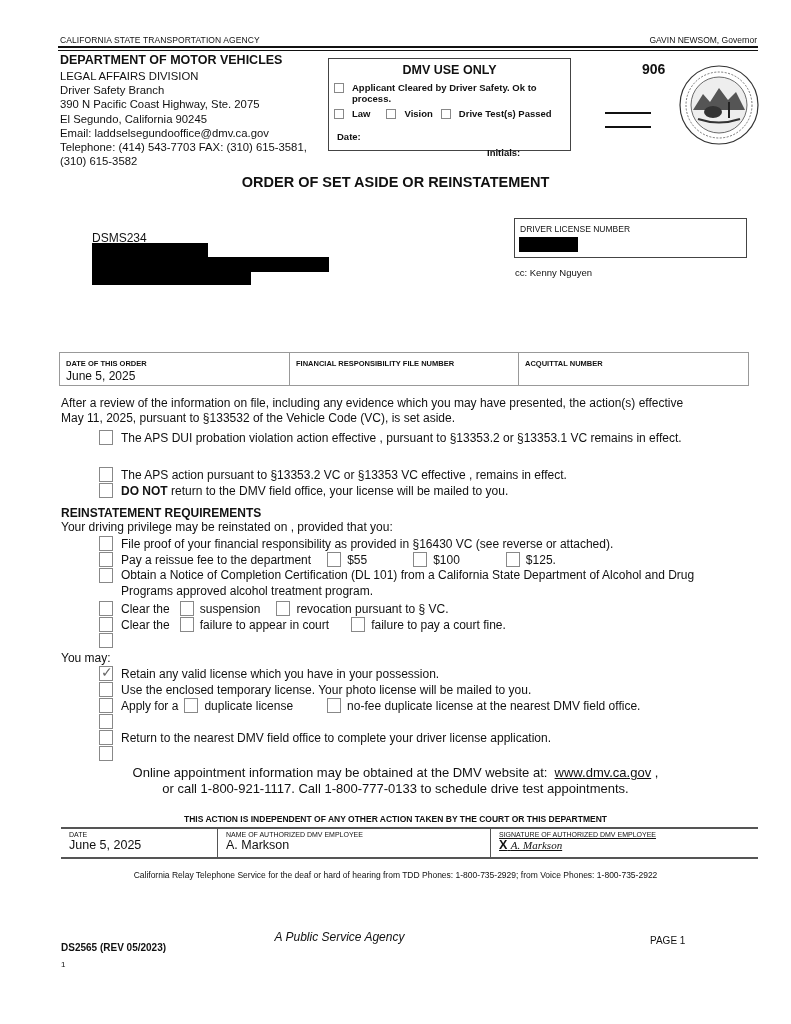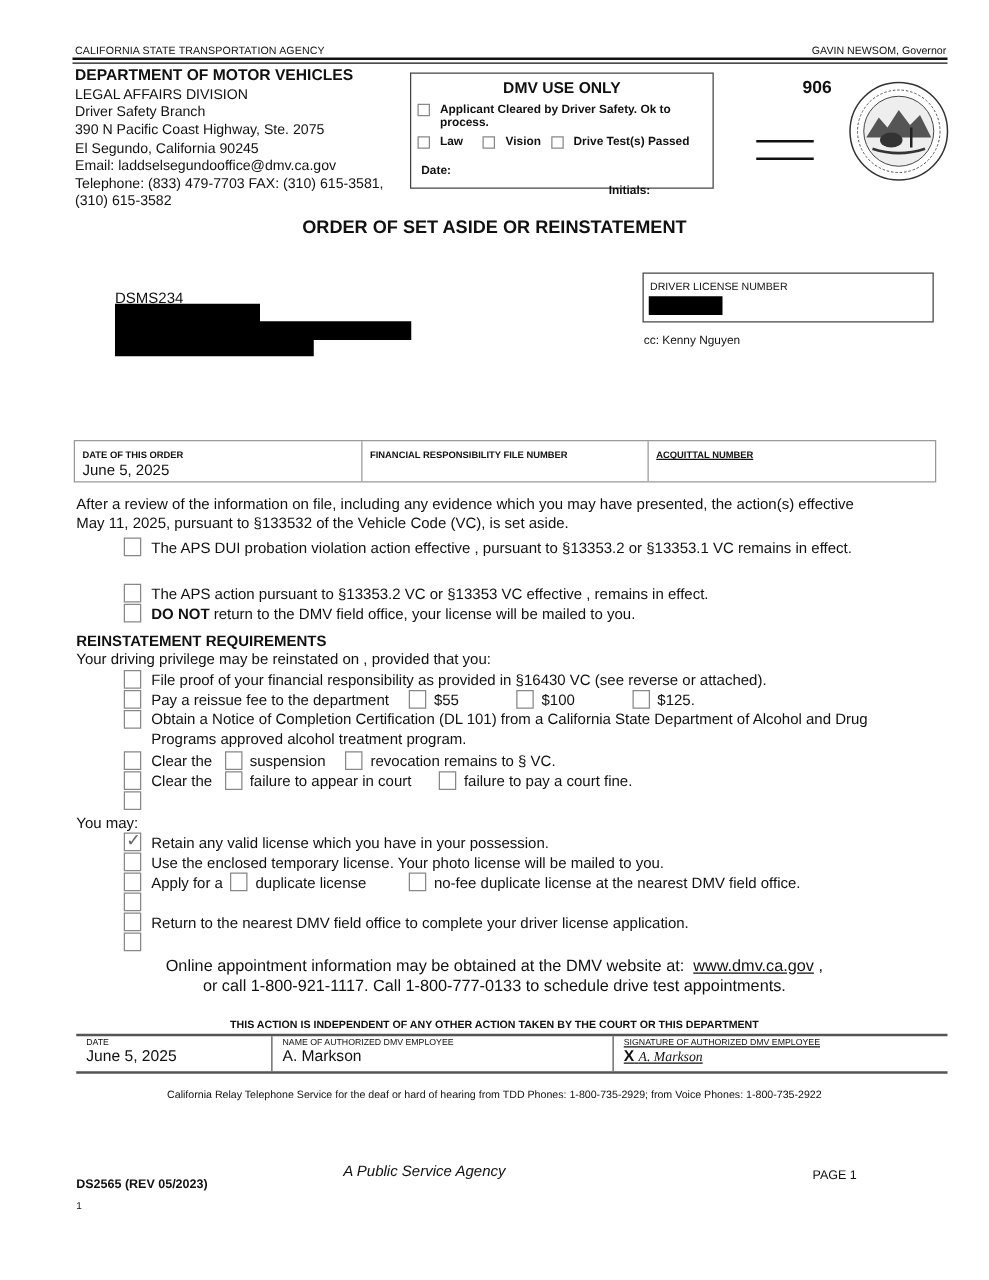--- a/index.html
+++ b/index.html
@@ -21,21 +21,21 @@
   .dash { left: 605px; height: 2px; width: 46px; background: #111; }
   .seal { left: 678px; top: 64px; width: 82px; height: 82px; }
   .title-main { left: 0; width: 791px; top: 174px; text-align: center; font-size: 14.5px; font-weight: bold; }
   .dsms { left: 92px; top: 231px; font-size: 12px; }
   .redact { background: #000; position: absolute; }
   .dlbox { left: 514px; top: 218px; width: 231px; height: 38px; border: 1px solid #444; }
   .dlbox .lbl { position: absolute; left: 5px; top: 5px; font-size: 8.5px; }
   .cc { left: 515px; top: 267px; font-size: 9.5px; }
   .infobar { left: 59px; top: 352px; width: 690px; height: 34px; border: 1px solid #999; display: flex; box-sizing: border-box; }
   .infobar .cell { border-right: 1px solid #999; padding: 6px 6px 0 6px; box-sizing: border-box; position: relative; }
-  .infobar .cell:last-child { border-right: none; text-decoration: underline; }
+  .infobar .cell:last-child { border-right: none; }
   .infobar .lbl { font-size: 7.5px; font-weight: bold; }
   .infobar .val { font-size: 12px; margin-top: 1px; }
   .para { left: 61px; font-size: 12px; line-height: 14.5px; }
   .cbline { position: absolute; display: flex; align-items: center; font-size: 12px; white-space: nowrap; }
   .cbline .cb { margin-right: 8px; }
   .inline-cb { display: inline-block; width: 14px; height: 15px; border: 1px solid #888; box-sizing: border-box; vertical-align: middle; margin: 0 6px; }
   .section-h { left: 61px; top: 506px; font-size: 12px; font-weight: bold; }
   .online { left: 0; width: 791px; text-align: center; font-size: 13px; line-height: 16px; }
   .online a { color: #111; text-decoration: underline; }
   .independent { left: 0; width: 791px; top: 814px; text-align: center; font-size: 8.5px; font-weight: bold; }
@@ -59,21 +59,21 @@
 <div class="abs hdr-rule1"></div>
 <div class="abs hdr-rule2"></div>
 
 <div class="abs dept">DEPARTMENT OF MOTOR VEHICLES</div>
 <div class="abs addr">
   <div>LEGAL AFFAIRS DIVISION</div>
   <div>Driver Safety Branch</div>
   <div>390 N Pacific Coast Highway, Ste. 2075</div>
   <div>El Segundo, California 90245</div>
   <div>Email: laddselsegundooffice@dmv.ca.gov</div>
-  <div>Telephone: (833) 479-7703  FAX: (310) 615-3581,</div>
+  <div>Telephone: (414) 543-7703  FAX: (310) 615-3581,</div>
   <div>(310) 615-3582</div>
 </div>
 
 <div class="abs dmvbox">
   <div class="title">DMV USE ONLY</div>
   <div class="row" style="left:5px; top:23px; width:225px;">
     <span class="cb sm" style="margin-right:8px; margin-top:1px;"></span>
     <span style="line-height:11px;">Applicant Cleared by Driver Safety. Ok to process.</span>
   </div>
   <div class="row" style="left:5px; top:49px; align-items:center;">
@@ -173,21 +173,21 @@
     <span>Obtain a Notice of Completion Certification (DL 101) from a California State Department of Alcohol and Drug</span><br>
     <span>Programs approved alcohol treatment program.</span>
   </span>
 </div>
 <div class="cbline" style="left:99px; top:601px;">
   <span class="cb"></span>
   <span style="margin-right:10px;">Clear the</span>
   <span class="inline-cb" style="margin-left:0;"></span>
   <span style="margin-right:10px;">suspension</span>
   <span class="inline-cb"></span>
-  <span>revocation remains to § VC.</span>
+  <span>revocation pursuant to § VC.</span>
 </div>
 <div class="cbline" style="left:99px; top:617px;">
   <span class="cb"></span>
   <span style="margin-right:10px;">Clear the</span>
   <span class="inline-cb" style="margin-left:0;"></span>
   <span style="margin-right:16px;">failure to appear in court</span>
   <span class="inline-cb"></span>
   <span>failure to pay a court fine.</span>
 </div>
 <div class="cbline" style="left:99px; top:633px;">

